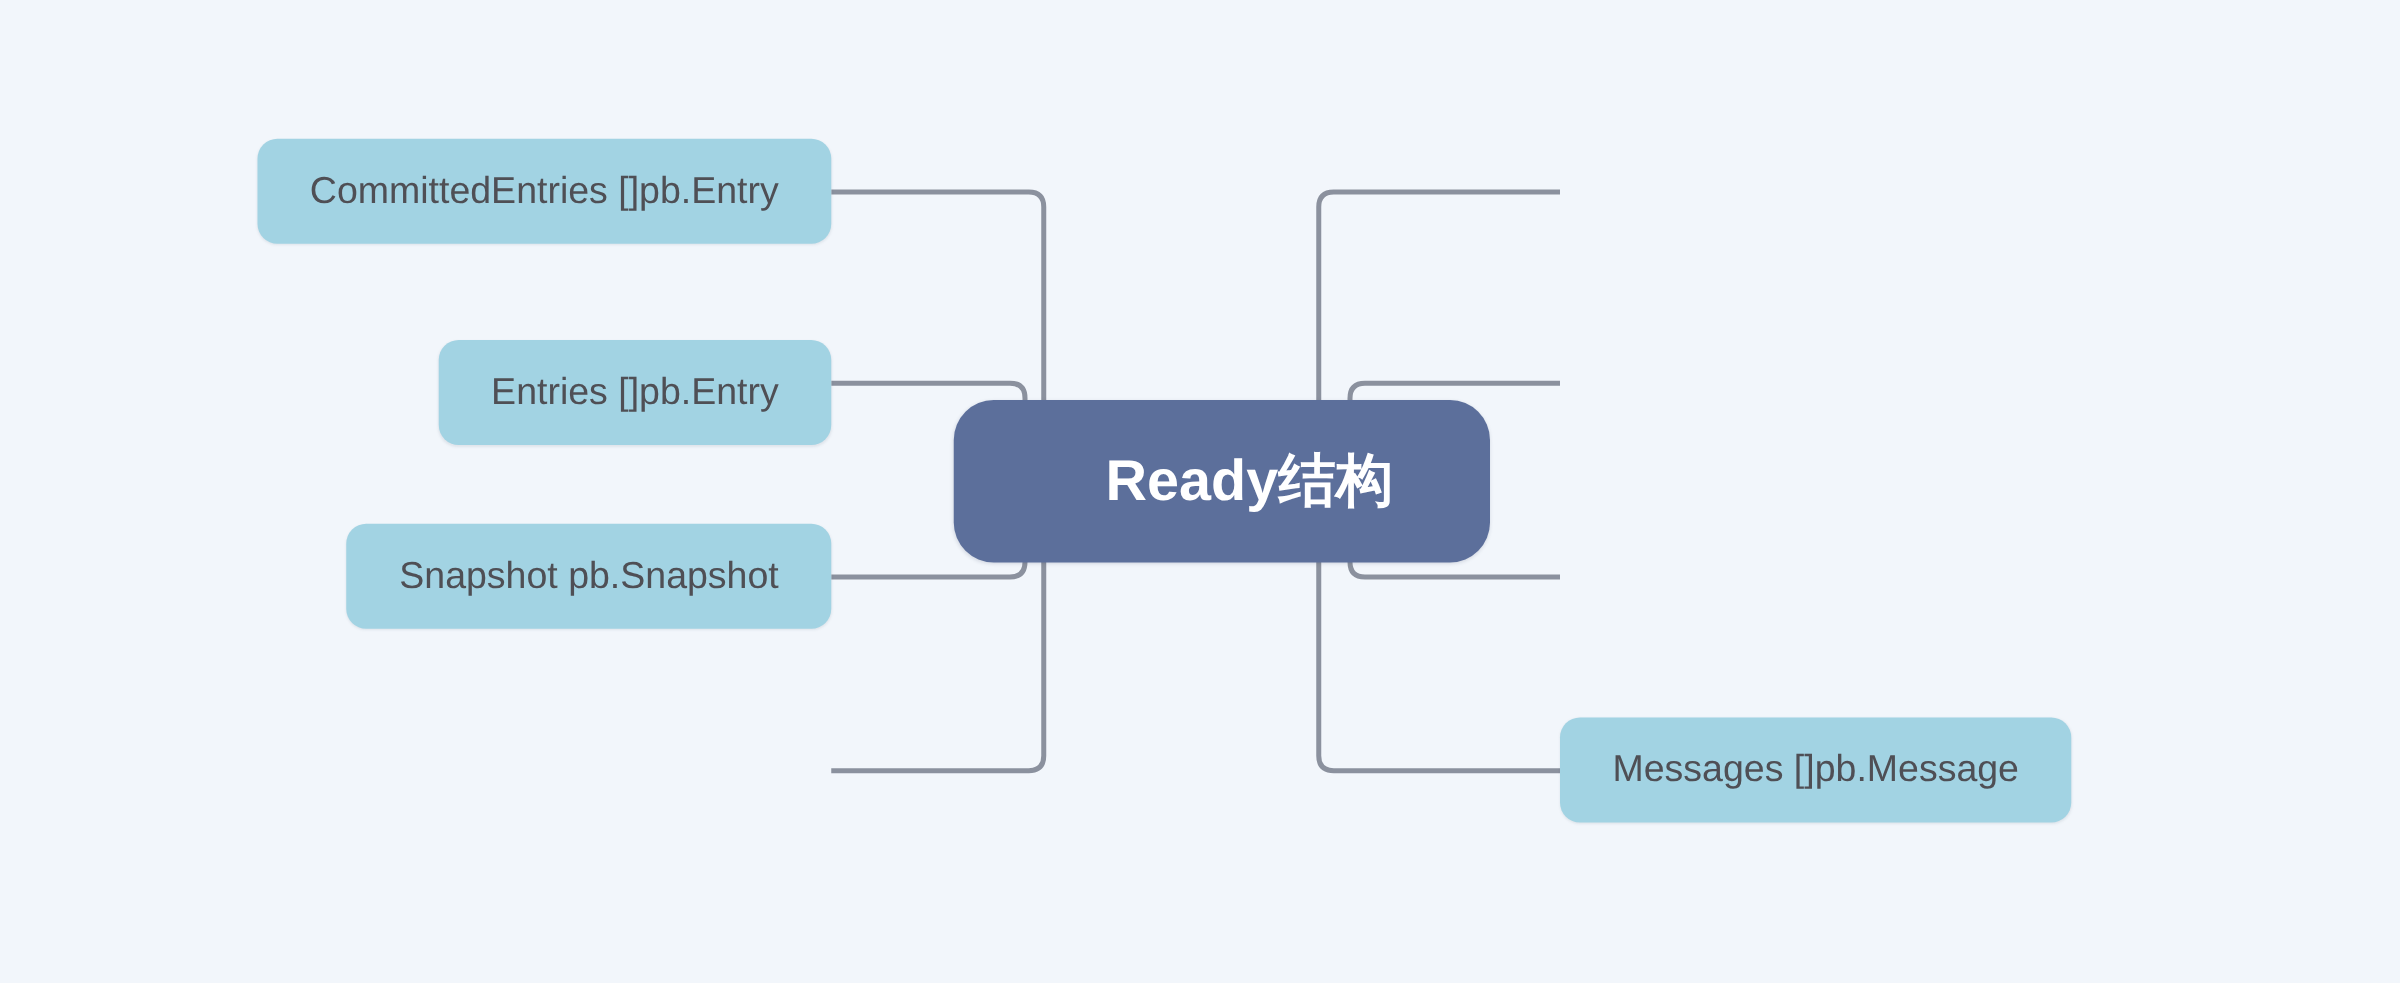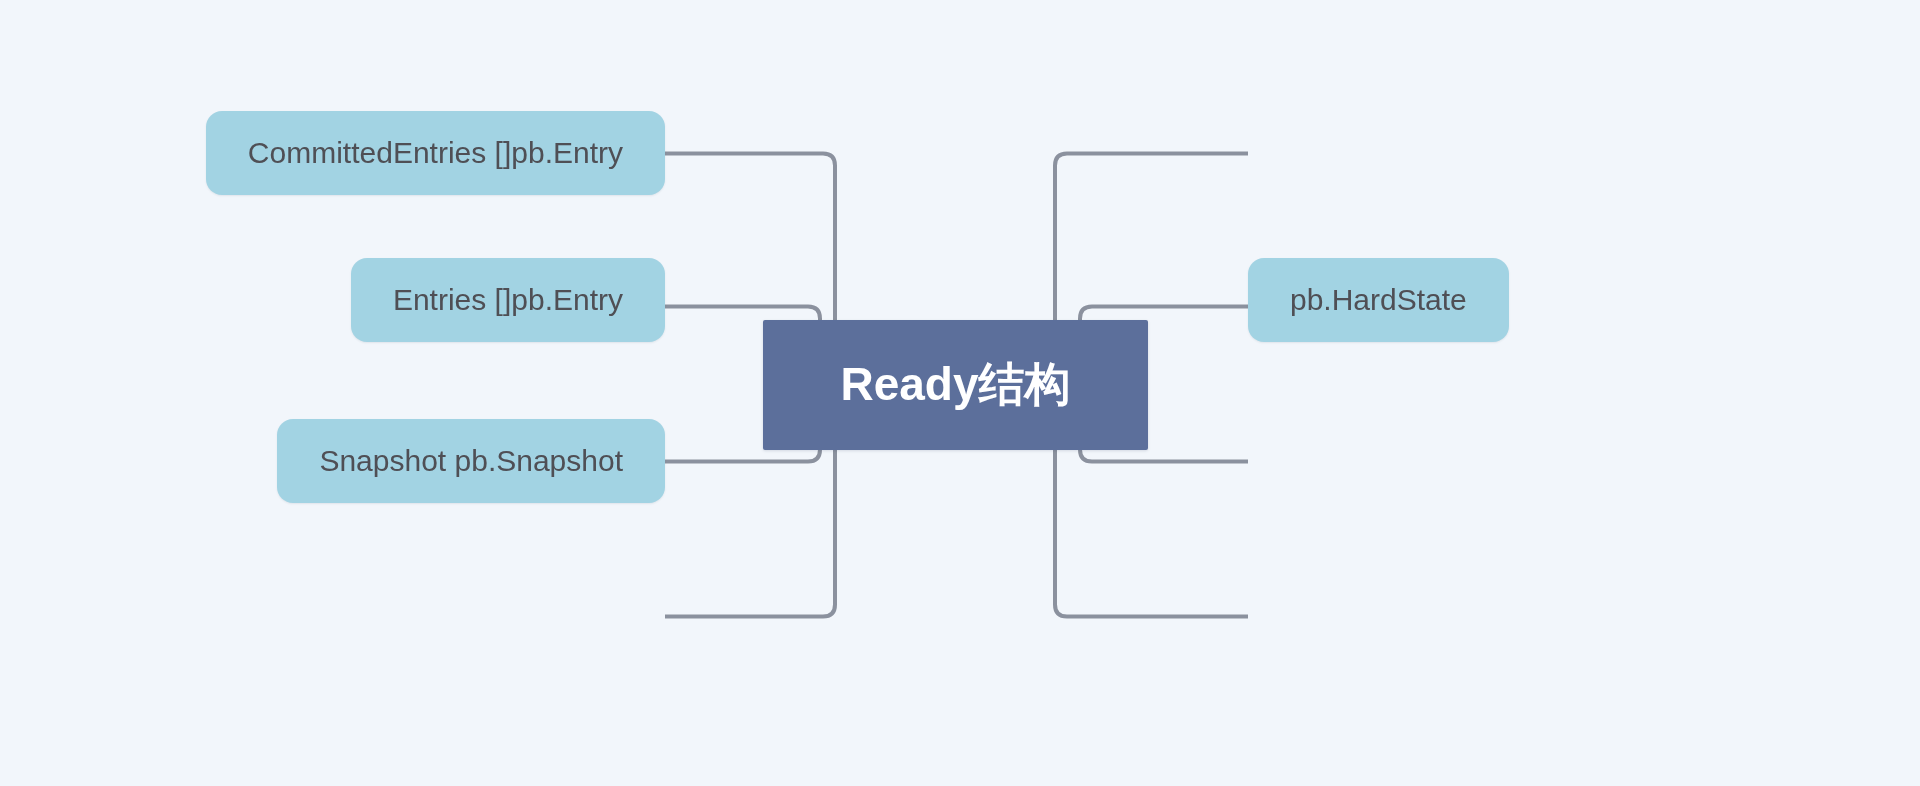--- a/index.html
+++ b/index.html
@@ -43,39 +43,40 @@
     border-radius:16px;
     font-size:30px;
     color:var(--node-text);
     white-space:nowrap;
     box-shadow:0 1px 2px rgba(60,80,100,0.10);
     z-index:2;
   }
   .left-col{ right:1255px; }
   .right-col{ left:1248px; }
   .r1{ top:111px; }
-  .r2{ top:258px; }
+  .r2{ top:272px;margin-left:18px; }
   .r3{ top:419px;margin-left:38px; }
   .r4{ top:574px; }
   .center-node{
     position:absolute;
     left:763px;
     top:320px;
     width:385px;
     height:130px;
     display:flex;
     align-items:center;
     justify-content:center;
     background:var(--center-fill);
     color:var(--center-text);
     font-size:46px;
     font-weight:bold;
-    border-radius:2px;
+    border-radius:32px;
     z-index:3;
     box-shadow:0 1px 3px rgba(40,55,90,0.15);
+    padding-left:44px;
   }
 </style>
 </head>
 <body>
 
 <div class="canvas">
 
   <svg class="edges" viewBox="0 0 1920 786">
     <path d="M 665 153.5 H 823 Q 835 153.5 835 165.5 V 321" stroke="#8b919e"></path>
     <path d="M 665 306.5 H 808 Q 820 306.5 820 318.5 V 322" stroke="#8b919e"></path>
@@ -90,21 +91,21 @@
   <div class="node left-col r1">
     <span>CommittedEntries []pb.Entry</span>
   </div>
   <div class="node left-col r2">
     <span>Entries []pb.Entry</span>
   </div>
   <div class="node left-col r3">
     <span>Snapshot pb.Snapshot</span>
   </div>
 
-  <div class="node right-col r2">
-    <span>pb.HardState</span>
+  <div class="node right-col r4">
+    <span>Messages []pb.Message</span>
   </div>
 
   <div class="center-node">
     <span>Ready结构</span>
   </div>
 
 </div>
 
 </body></html>

